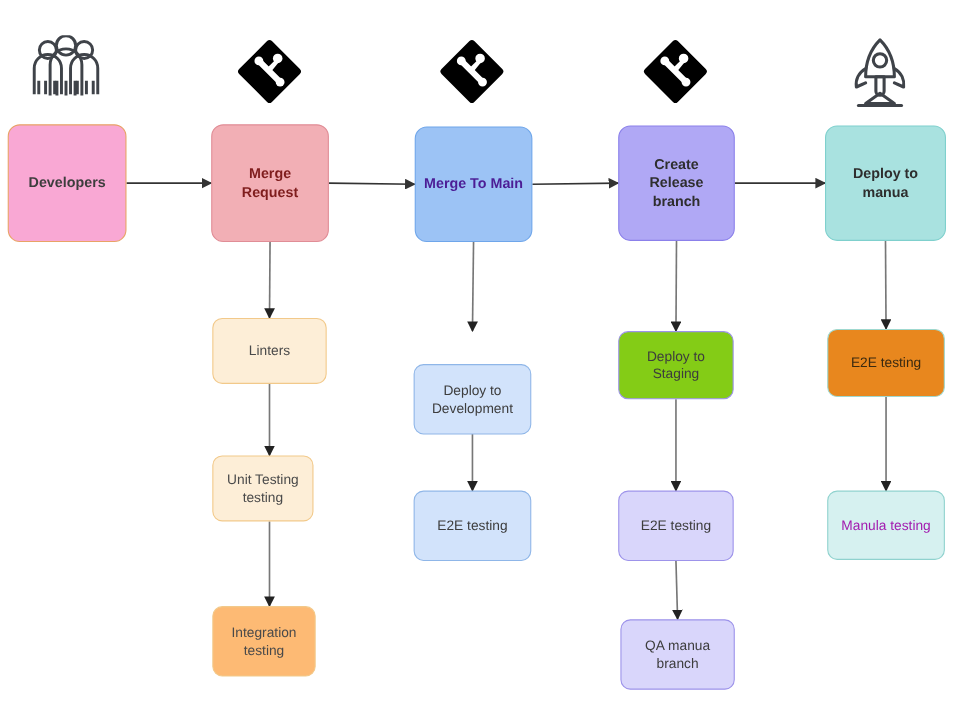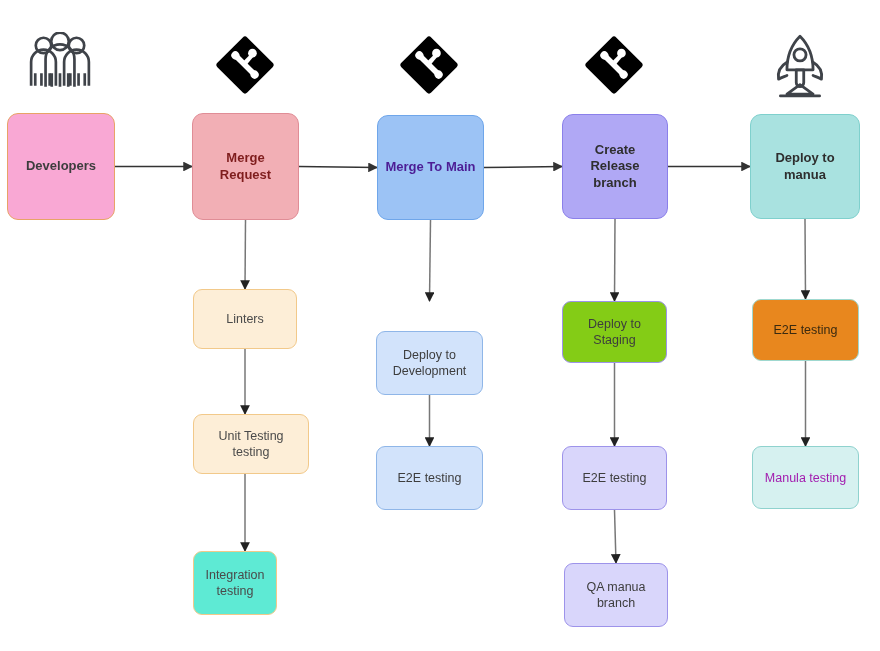--- a/index.html
+++ b/index.html
@@ -159,25 +159,25 @@
       <div class="node primary" style="left: 562px; top: 114px; width: 106px; height: 105px; background: rgb(176, 168, 245); border-color: rgb(139, 128, 234); color: rgb(46, 46, 46);">
         <span class="node-label">Create Release
 branch</span>
       </div>
       <div class="node primary" style="left: 750px; top: 114px; width: 110px; height: 105px; background: rgb(169, 226, 224); border-color: rgb(127, 208, 205); color: rgb(46, 46, 46);">
         <span class="node-label">Deploy to manua</span>
       </div>
       <div class="node sub" style="left: 193px; top: 289px; width: 104px; height: 60px; background: rgb(253, 238, 215); border-color: rgb(242, 201, 138); color: rgb(74, 74, 74);">
         <span class="node-label">Linters</span>
       </div>
-      <div class="node sub" style="left: 193px; top: 414px; width: 116px; height: 60px; background: rgb(253, 238, 215); border-color: rgb(242, 201, 138); color: rgb(74, 74, 74);">
+      <div class="node sub" style="left: 193px; top: 414px; width: 92px; height: 60px; background: rgb(253, 238, 215); border-color: rgb(242, 201, 138); color: rgb(74, 74, 74);">
         <span class="node-label">Unit Testing
 testing</span>
       </div>
-      <div class="node sub" style="left: 193px; top: 551px; width: 84px; height: 64px; background: #5eead4; border-color: rgb(242, 201, 138); color: rgb(74, 74, 74);">
+      <div class="node sub" style="left: 193px; top: 551px; width: 94px; height: 64px; background: #fdba74; border-color: rgb(242, 201, 138); color: rgb(74, 74, 74);">
         <span class="node-label">Integration
 testing</span>
       </div>
       <div class="node sub" style="left: 376px; top: 301px; width: 107px; height: 64px; background: rgb(210, 227, 251); border-color: rgb(143, 182, 232); color: rgb(61, 61, 61); margin-top: 30px;">
         <span class="node-label">Deploy to
 Development</span>
       </div>
       <div class="node sub" style="left: 376px; top: 446px; width: 107px; height: 64px; background: rgb(210, 227, 251); border-color: rgb(143, 182, 232); color: rgb(61, 61, 61);">
         <span class="node-label">E2E testing</span>
       </div>

